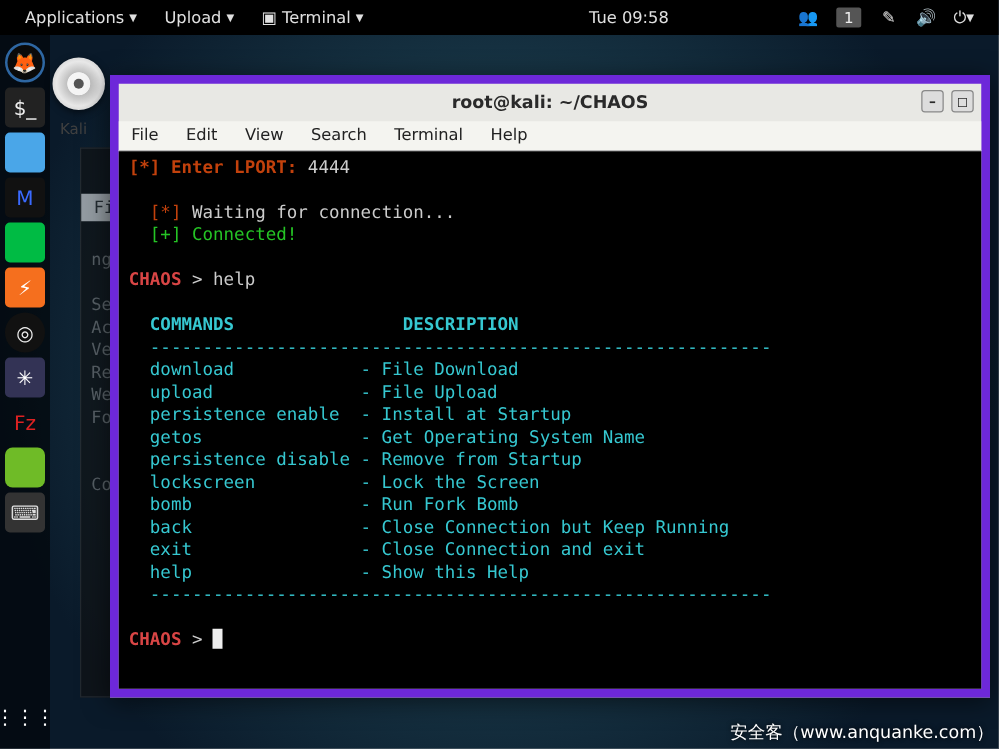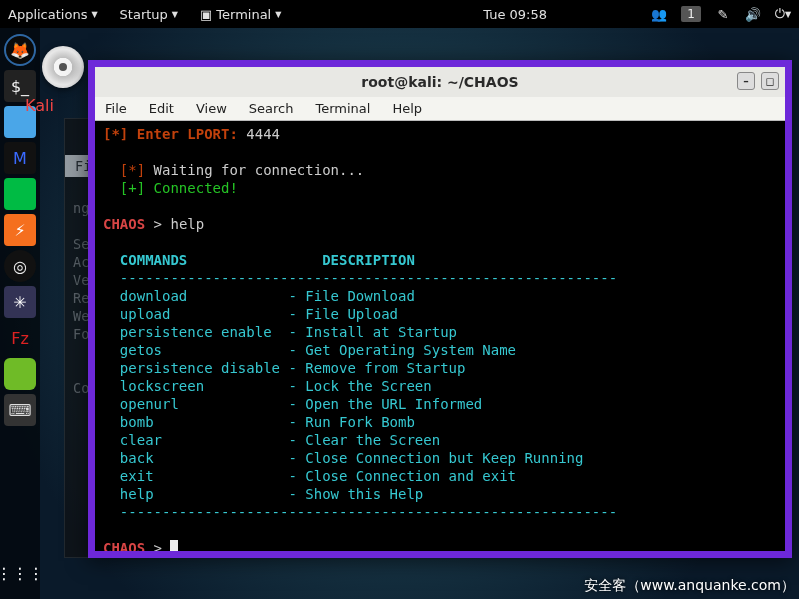--- a/index.html
+++ b/index.html
@@ -13,21 +13,21 @@
   overflow: hidden;
   position: relative;
 }
 
 
 .top-panel {
   height: 28px;
   background: #000;
   display: flex;
   align-items: center;
-  padding: 0 8px;
+  padding: 0 20px;
   color: #e0e0e0;
   font-size: 13px;
 }
 .top-panel .menu-item { margin-right: 22px; display: flex; align-items: center; gap: 4px; cursor: pointer;}
 .top-panel .spacer { flex: 1; }
 .top-panel .tray { display: flex; align-items: center; gap: 14px; }
 .tray .tray-icon { width: 16px; height: 16px; display: inline-flex; align-items: center; justify-content: center; }
 .tray .workspace { background:#555; padding:1px 10px; border-radius:2px; font-size:12px; color:#eee;}
 
 
@@ -71,23 +71,23 @@
   content:"";
   position:absolute;
   top:50%; left:50%;
   width:8px; height:8px;
   border-radius:50%;
   background:#555;
   transform:translate(-50%,-50%);
 }
 .cd-label{
   position:absolute;
-  top:96px; left:25px;
-  color:#ef4444;
-  font-size:16px;
+  top:96px; left:48px;
+  color:#404040;
+  font-size:12px;
 }
 
 
 .term-back {
   position: absolute;
   top: 118px;
   left: 64px;
   width: 720px;
   height: 440px;
   background: #111;
@@ -202,21 +202,21 @@
 </style>
 </head>
 <body>
 
 <div class="top-panel">
   <div class="menu-item">
     <span>Applications</span>
       <span class="chev">▼</span>
   </div>
   <div class="menu-item">
-    <span>Startup</span>
+    <span>Upload</span>
       <span class="chev">▼</span>
   </div>
   <div class="menu-item">
     <span>▣</span>
     <span>Terminal</span>
       <span class="chev">▼</span>
   </div>
   <div class="spacer"></div>
   <div style="margin-right:104px;">Tue 09:58</div>
   <div class="tray">
@@ -293,23 +293,21 @@
 <span class="c-red bold">CHAOS</span><span> &gt; </span><span>help</span>
 
   <span class="c-cyan bold" id="cmd-header">COMMANDS                DESCRIPTION</span>
   <span class="c-cyan">-----------------------------------------------------------</span>
 <span id="cmd-list"><span class="c-cyan">  download            - File Download
 </span><span class="c-cyan">  upload              - File Upload
 </span><span class="c-cyan">  persistence enable  - Install at Startup
 </span><span class="c-cyan">  getos               - Get Operating System Name
 </span><span class="c-cyan">  persistence disable - Remove from Startup
 </span><span class="c-cyan">  lockscreen          - Lock the Screen
-</span><span class="c-cyan">  openurl             - Open the URL Informed
 </span><span class="c-cyan">  bomb                - Run Fork Bomb
-</span><span class="c-cyan">  clear               - Clear the Screen
 </span><span class="c-cyan">  back                - Close Connection but Keep Running
 </span><span class="c-cyan">  exit                - Close Connection and exit
 </span><span class="c-cyan">  help                - Show this Help
 </span></span>  <span class="c-cyan">-----------------------------------------------------------</span>
 
 <span class="c-red bold">CHAOS</span><span> &gt; </span><span class="cursor"></span></div>
 </div>
 
 <div class="watermark">安全客（www.anquanke.com）</div>
 

